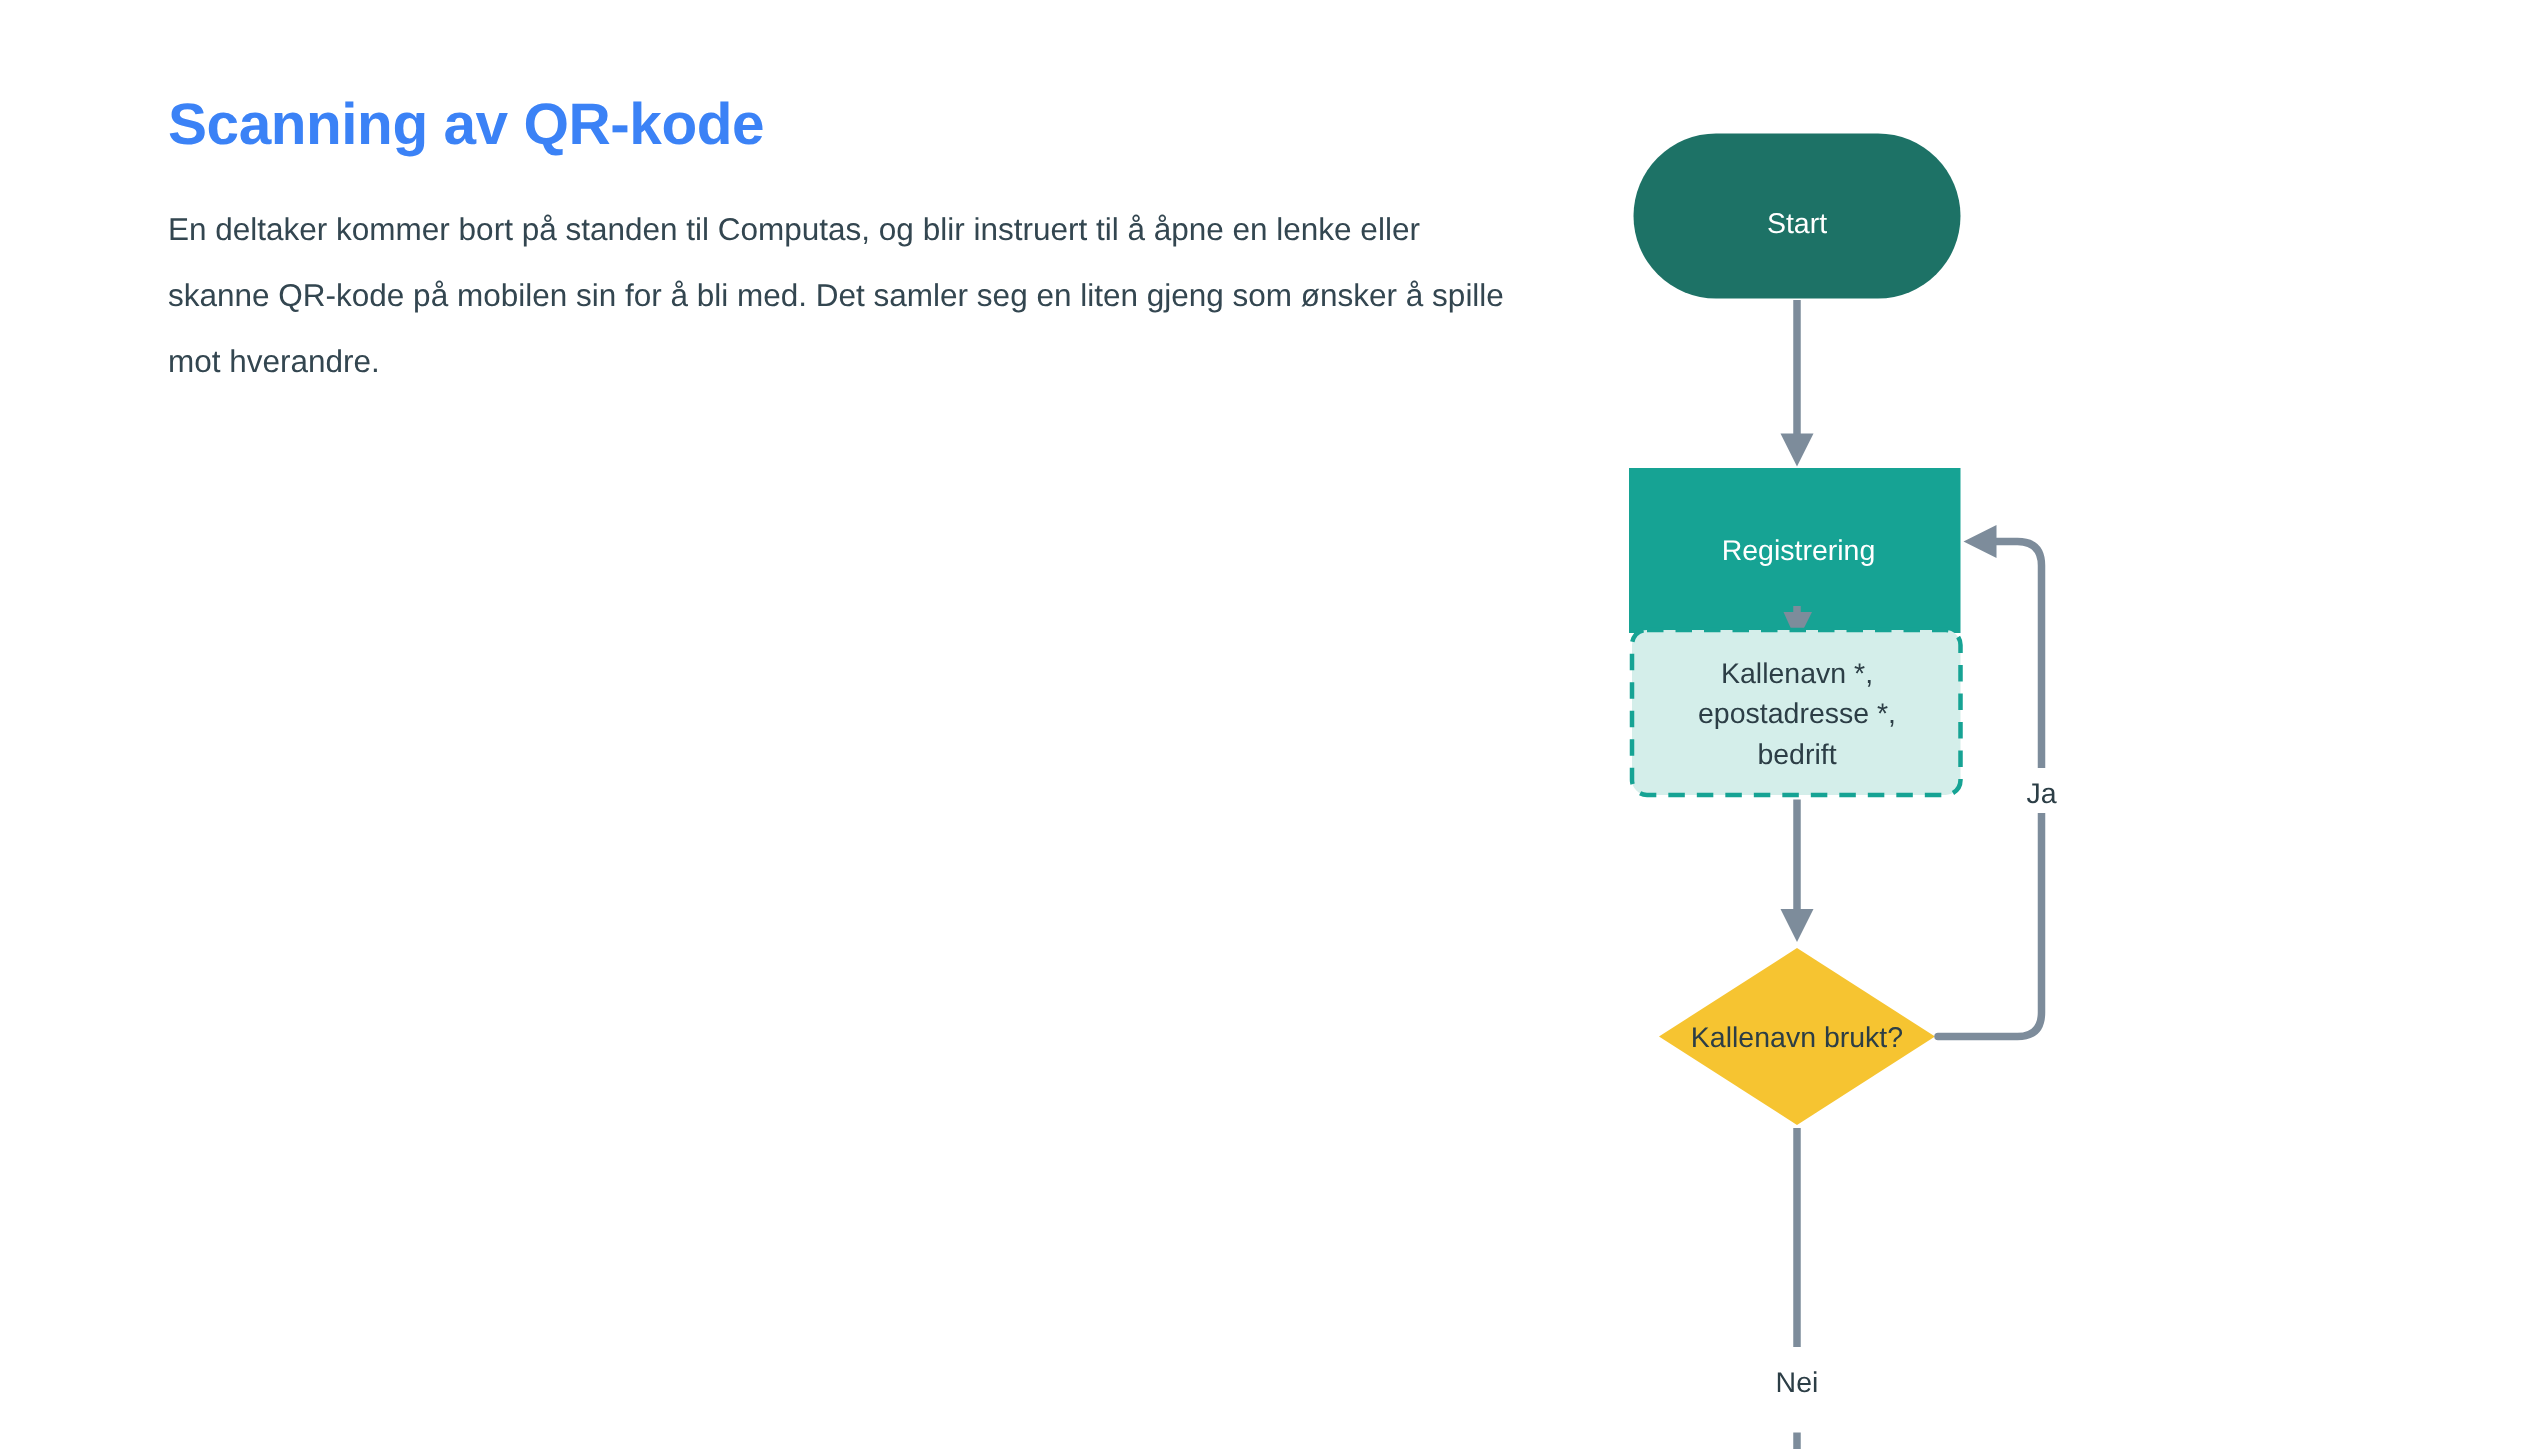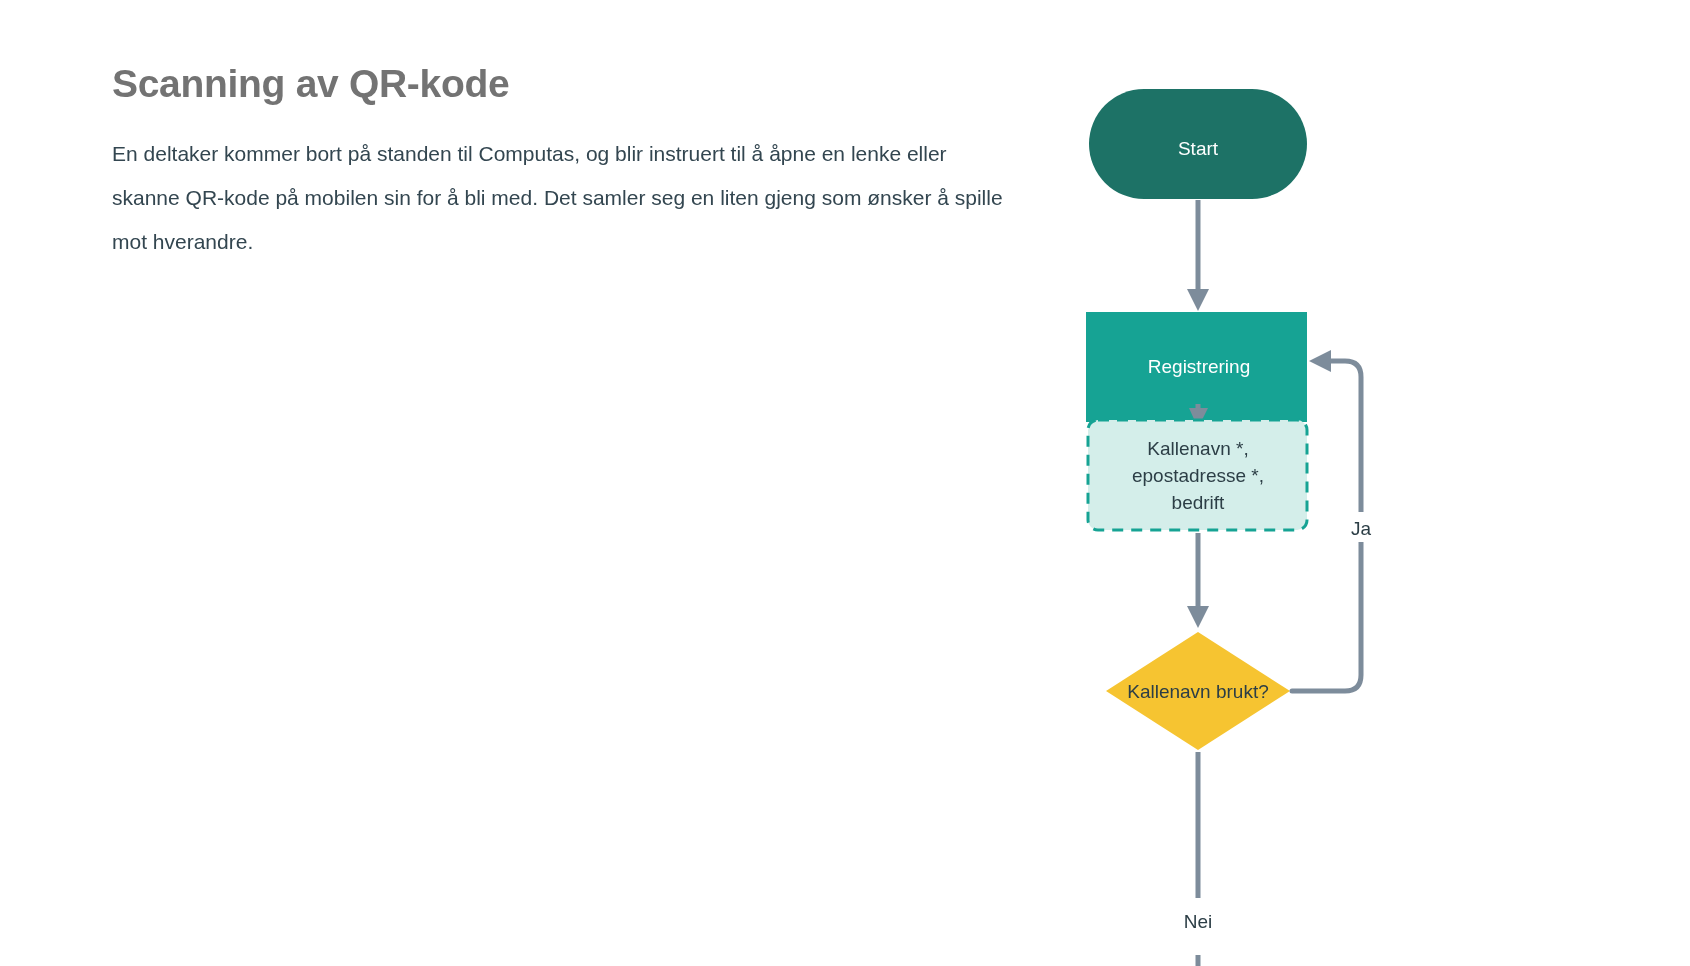--- a/index.html
+++ b/index.html
@@ -22,21 +22,21 @@
     left: 112px;
     top: 60px;
     width: 900px;
   }
   .page-title {
     margin: 0;
     font-size: 39px;
     line-height: 48px;
     font-weight: 700;
     letter-spacing: -0.3px;
-    color: #737373;
+    color: #3b82f6;
     font-family: "Liberation Sans", sans-serif;
   }
   .page-desc {
     margin: 0;
     padding-top: 24px;
     font-size: 21px;
     line-height: 44px;
     font-weight: 400;
     color: #334650;
     max-width: 895px;

